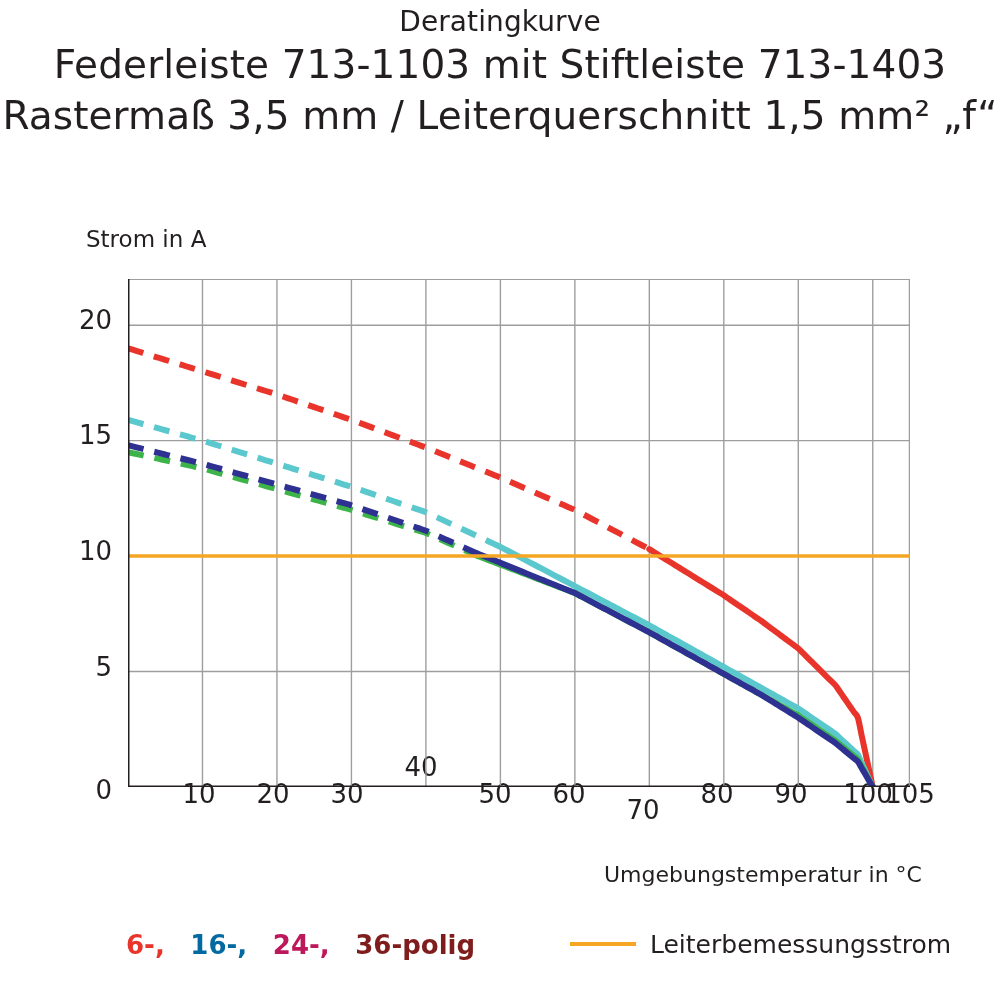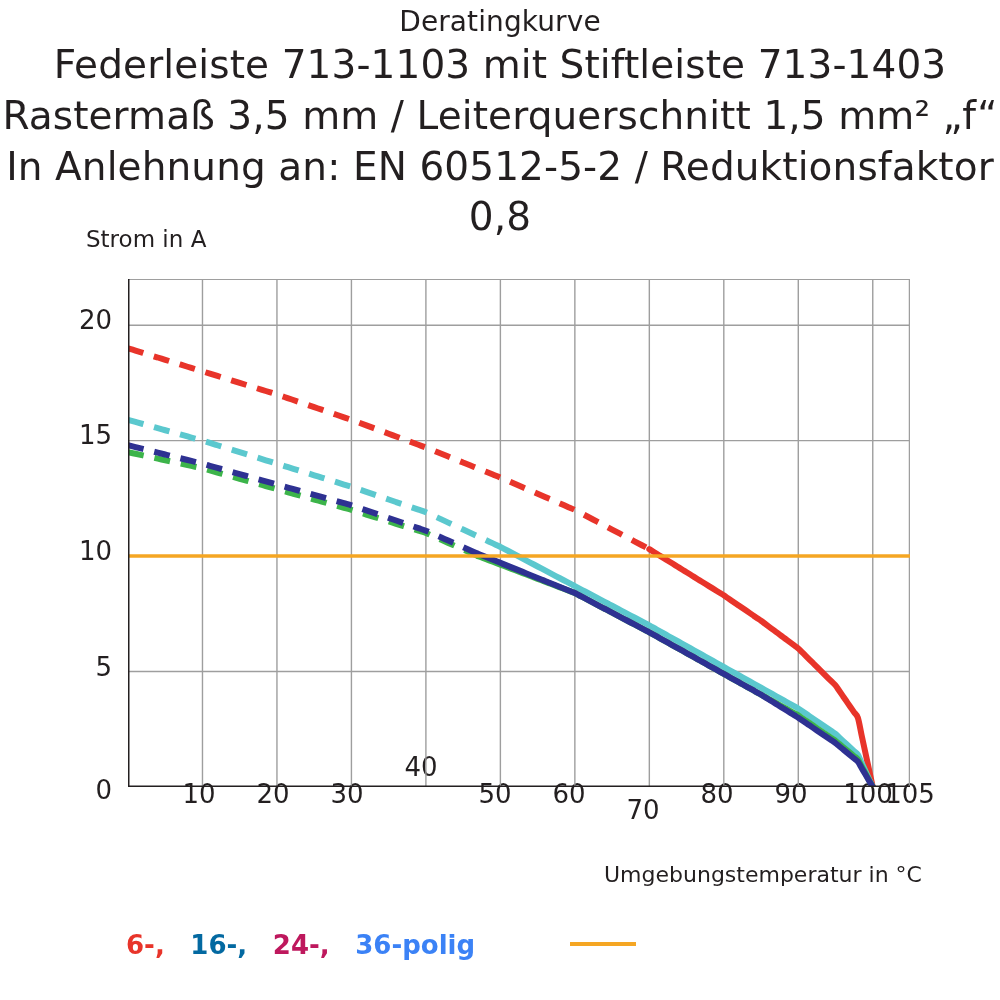--- a/index.html
+++ b/index.html
@@ -58,21 +58,21 @@
   }
   .legend-left{
     position:absolute;left:126px;top:0;
     font-size:26px;
     white-space:nowrap;
   }
   .legend-left span{font-weight:700;}
   .lg-red{color:#e8342a;}
   .lg-cyan{color:#0369a1;}
   .lg-green{color:#be185d;}
-  .lg-blue{color:#3b82f6;}
+  .lg-blue{color:#7f1d1d;}
   .legend-right{
     position:absolute;left:570px;top:0;
     font-size:25px;
     white-space:nowrap;
   }
   .legend-right .swatch{
     display:inline-block;
     width:66px;height:4px;
     background:#f5a623;
     vertical-align:middle;
@@ -80,21 +80,20 @@
     margin-bottom:4px;
   }
 </style>
 </head>
 <body>
 
 <div class="title-block">
   <div class="t1">Deratingkurve</div>
   <div>Federleiste 713-1103 mit Stiftleiste 713-1403</div>
   <div>Rastermaß 3,5 mm / Leiterquerschnitt 1,5 mm² „f“</div>
-  <div>In Anlehnung an: EN 60512-5-2 / Reduktionsfaktor 0,8</div>
 </div>
 
 <div class="ylabel">Strom in A</div>
 <div class="xlabel">Umgebungstemperatur in °C</div>
 
 <div class="ytick" style="left:52px;top:775px;">0</div>
 <div class="ytick" style="left:52px;top:652px;">5</div>
 <div class="ytick" style="left:52px;top:536px;">10</div>
 <div class="ytick" style="left:52px;top:420px;">15</div>
 <div class="ytick" style="left:52px;top:305px;">20</div>
@@ -152,15 +151,15 @@
   <div class="legend-left">
     <span class="lg-red">6-,</span>
     <span>&nbsp;</span>
     <span class="lg-cyan">16-,</span>
     <span>&nbsp;</span>
     <span class="lg-green">24-,</span>
     <span>&nbsp;</span>
     <span class="lg-blue">36-polig</span>
   </div>
   <div class="legend-right">
-    <span class="swatch"></span>
+    <span class="swatch"></span><span>Leiterbemessungsstrom</span>
   </div>
 </div>
 
 </body></html>

